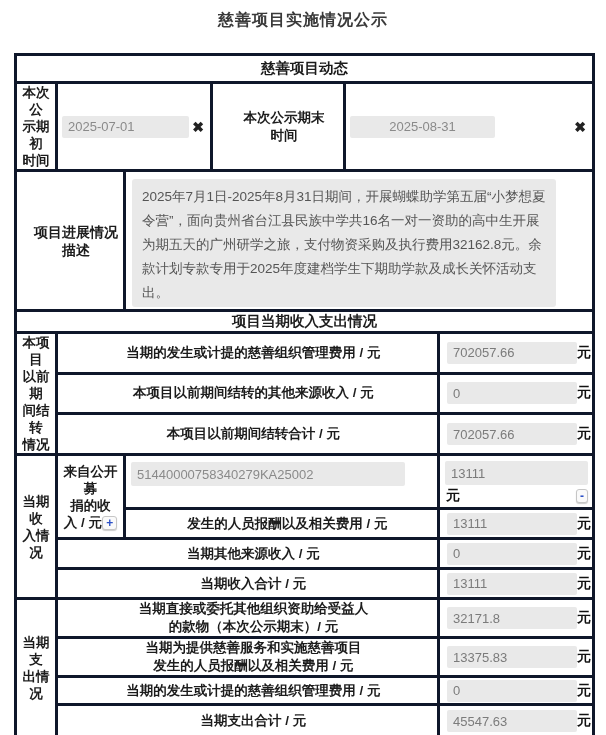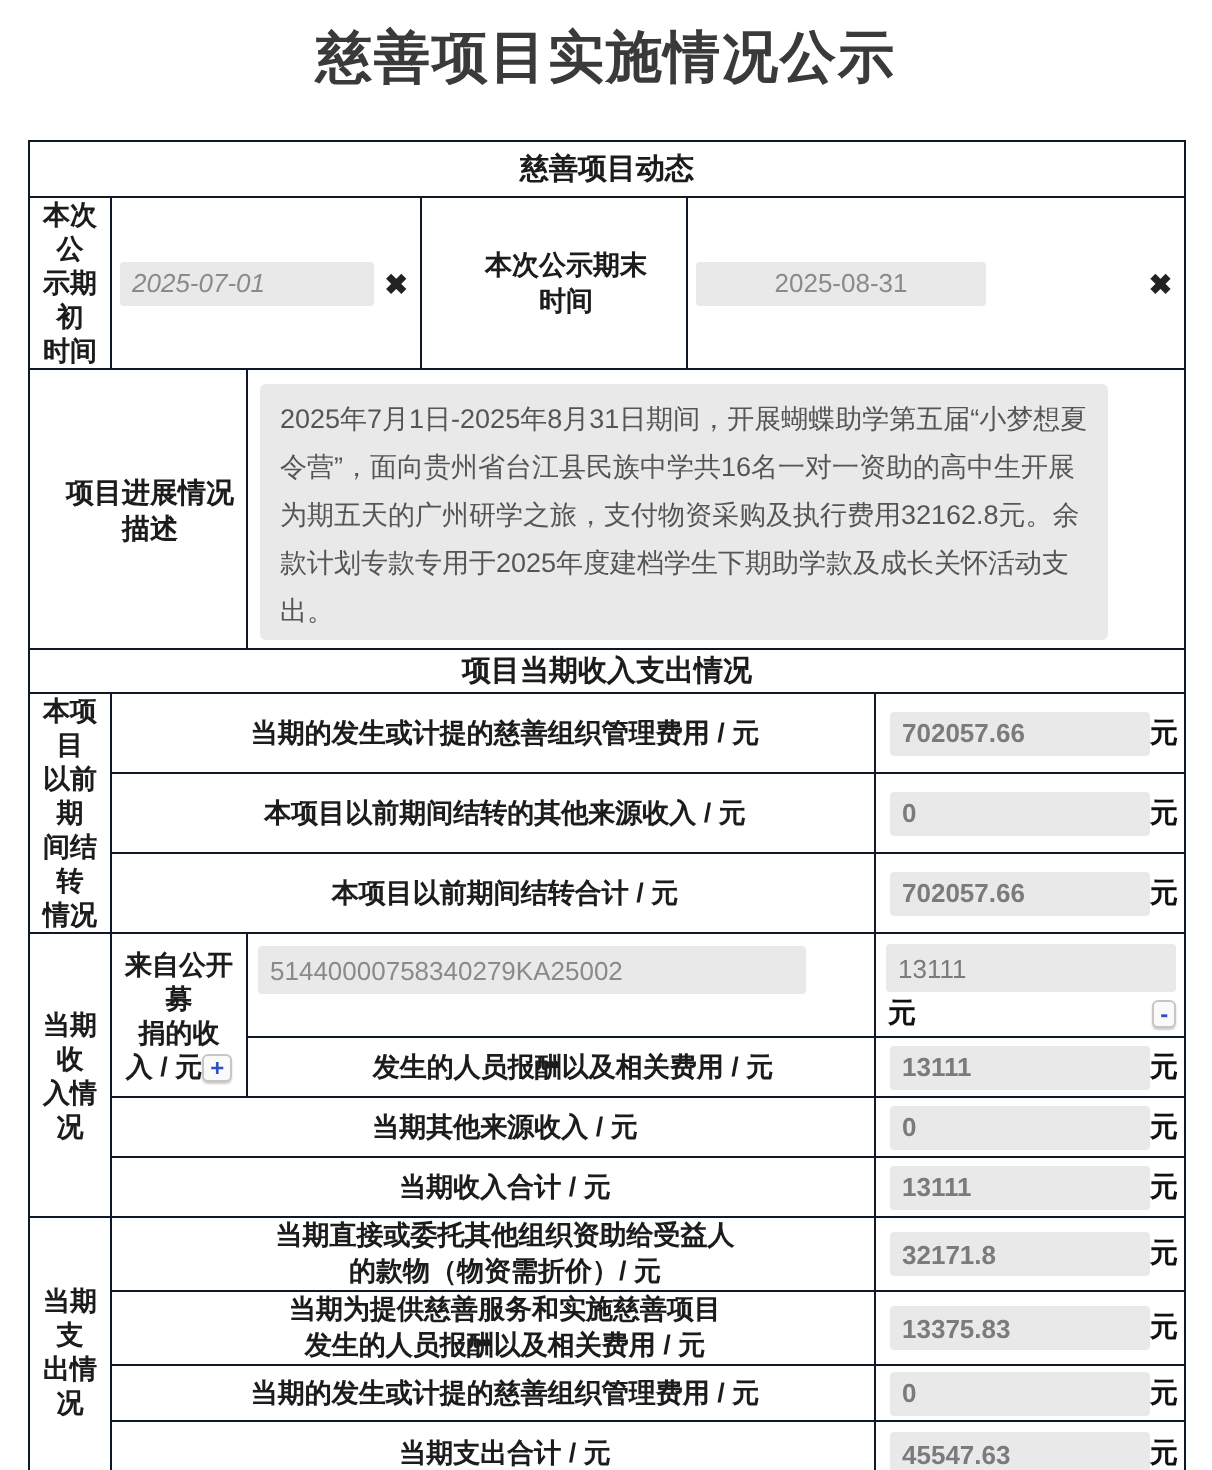--- a/index.html
+++ b/index.html
@@ -1,33 +1,33 @@
 <!DOCTYPE html>
 <html><head>
 <meta charset="utf-8">
 <style>
   html,body{margin:0;padding:0;background:#fff;}
   body{width:606px;font-family:"Liberation Sans",sans-serif;-webkit-font-smoothing:antialiased;}
-  .page-title{margin:10px 0 0;text-align:center;font-size:28px;font-weight:bold;color:#3a3a3a;letter-spacing:1px;}
+  .page-title{margin:10px 0 0;text-align:center;font-size:16px;font-weight:bold;color:#3a3a3a;letter-spacing:1px;}
   table.main{border-collapse:collapse;table-layout:fixed;width:578px;margin:22px 0 0 14px;}
-  td{border:1px solid #0f172a;padding:0;vertical-align:middle;font-size:13.5px;color:#1c1c1c;overflow:hidden;margin-top:32px;}
+  td{border:3px solid #0f172a;padding:0;vertical-align:middle;font-size:13.5px;color:#1c1c1c;overflow:hidden;margin-top:32px;}
   .hdr{text-align:center;font-weight:bold;font-size:14.5px;}
   .lbl{font-weight:bold;text-align:center;white-space:pre-line;line-height:18px;padding-left:12px;}
   .vlabel{font-weight:bold;text-align:center;white-space:pre-line;line-height:17px;font-size:13.5px;}
   .r1{height:28px}.r2{height:55px}.r3{height:140px}.r4{height:22px}
   .rc{height:30px}.rinc1{height:47px}.rexp{height:37px}.rexp3{height:28px}.rexp4{height:33px}.rbal{height:54px}
   input.ro{background:#e9e9e9;border:none;border-radius:2px;height:22px;font-size:13px;color:#7b7b7b;
            padding:0 6px;font-family:inherit;outline:none;}
   input.light{color:#8a8a8a;}
   .cellflex{display:flex;align-items:center;padding:0 6px 0 4px;}
   .clear-x{margin-left:auto;font-weight:bold;font-size:14px;color:#222;cursor:pointer;line-height:1;}
   .unit{font-weight:bold;font-size:14px;color:#111;}
   .val .cellflex{padding:0 5px 0 7px;}
   .val .unit{margin-left:auto;}
-  input.num{width:118px;font-weight:bold;}
+  input.num{width:118px;}
   textarea.desc{display:block;width:404px;height:116px;background:#e9e9e9;border:none;border-radius:3px;
            margin:7px 0 0 6px;padding:6px 10px;font-size:13.5px;color:#555;line-height:24px;resize:none;
            font-family:inherit;outline:none;}
   .sublabel{font-weight:bold;text-align:center;line-height:17px;}
   .sublabel span{white-space:pre-line;}
   .mini{display:inline-block;background:#fafafa;border:1px solid #c6c6c6;border-radius:3px;color:#2b50c8;
            font-weight:bold;font-size:12px;line-height:10px;padding:1px 3px;cursor:pointer;
            box-shadow:0 1px 1px rgba(0,0,0,.2);vertical-align:middle;}
   .val2{vertical-align:top;}
   .val2 .inp-row{padding:5px 4px 0 5px;}
@@ -56,21 +56,21 @@
       <tr class="r1">
     <td colspan="6" class="hdr">慈善项目动态</td>
   </tr>
 
   <tr class="r2">
     <td class="vlabel">本次公
 示期初
 时间</td>
     <td colspan="2">
       <div class="cellflex">
-        <input class="ro light" style="width: 115px; font-style: italic;" readonly="" value="2025-07-01">
+        <input class="ro light" style="width: 115px;" readonly="" value="2025-07-01">
         <span class="clear-x">✖</span>
       </div>
     </td>
     <td class="lbl">本次公示期末
 时间</td>
     <td colspan="2">
       <div class="cellflex">
         <input class="ro light" style="width: 133px; text-align: center;" readonly="" value="2025-08-31">
         <span class="clear-x">✖</span>
       </div>
@@ -168,21 +168,21 @@
         <input class="ro num" readonly="" value="13111" style="">
         <span class="unit">元</span>
       </div>
     </td>
   </tr>
 
   <tr class="rexp">
     <td rowspan="4" class="vlabel">当期支
 出情况</td>
     <td colspan="4" class="lbl">当期直接或委托其他组织资助给受益人
-的款物（物资需折价）/ 元</td>
+的款物（本次公示期末）/ 元</td>
     <td class="val">
       <div class="cellflex">
         <input class="ro num" readonly="" value="32171.8" style="">
         <span class="unit">元</span>
       </div>
     </td>
   </tr>
   <tr class="rexp">
     <td colspan="4" class="lbl">当期为提供慈善服务和实施慈善项目
 发生的人员报酬以及相关费用 / 元</td>

